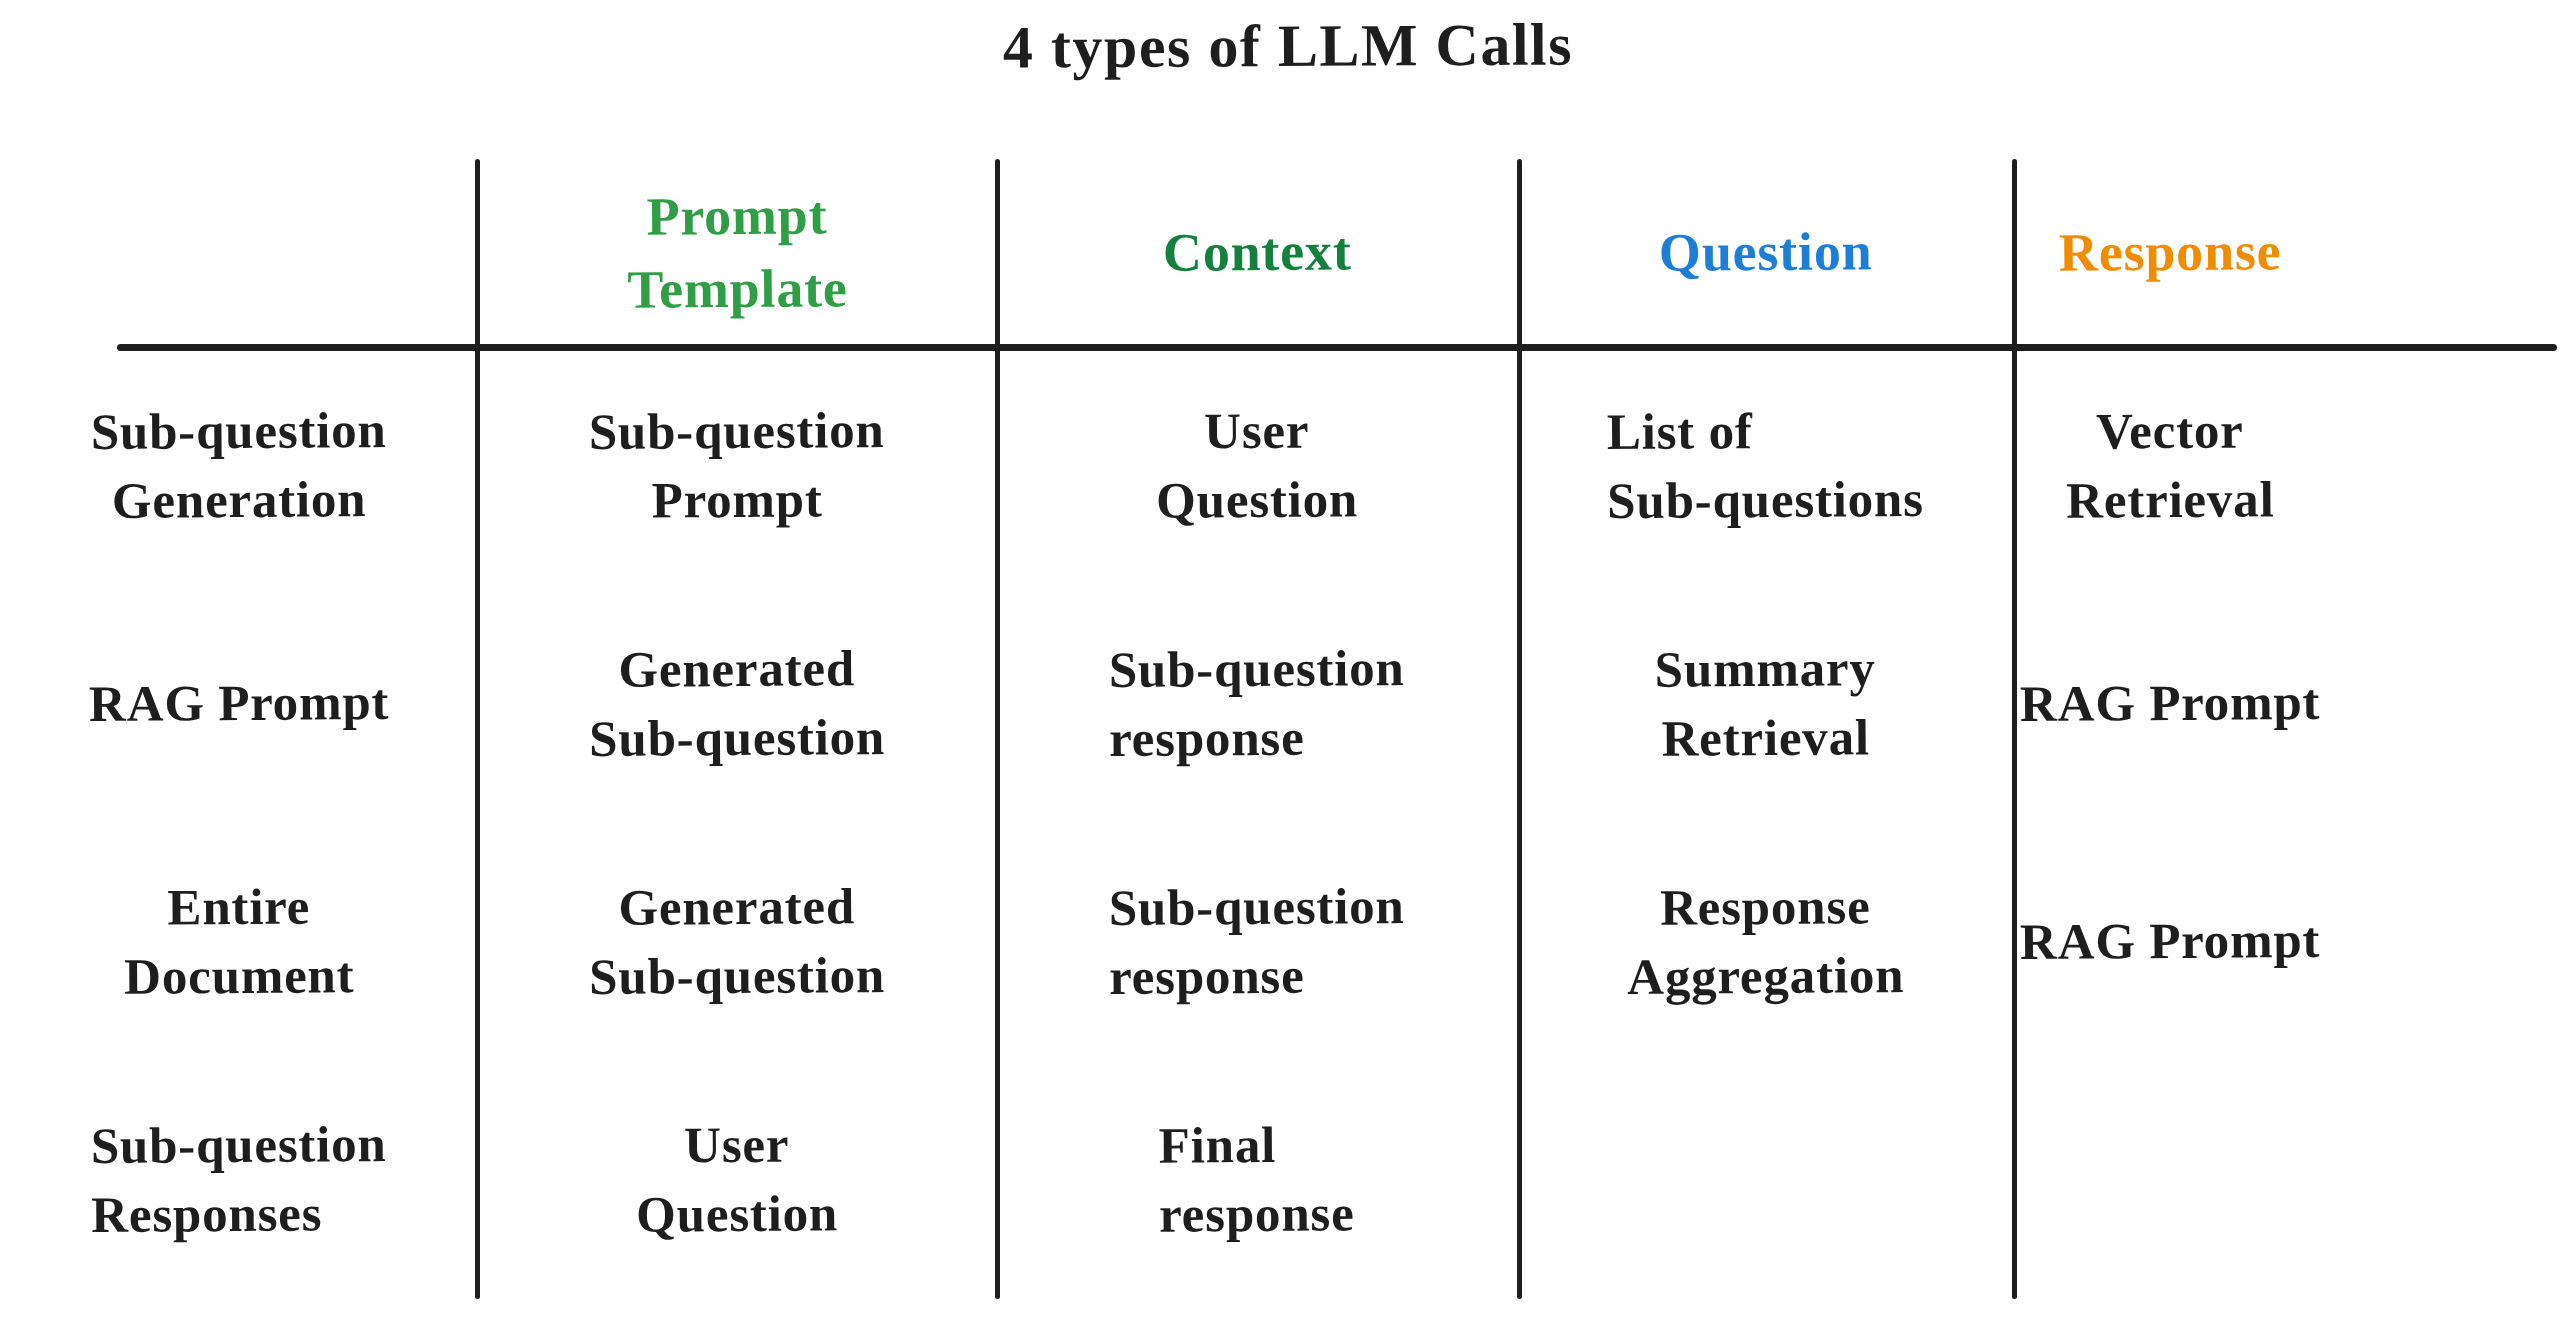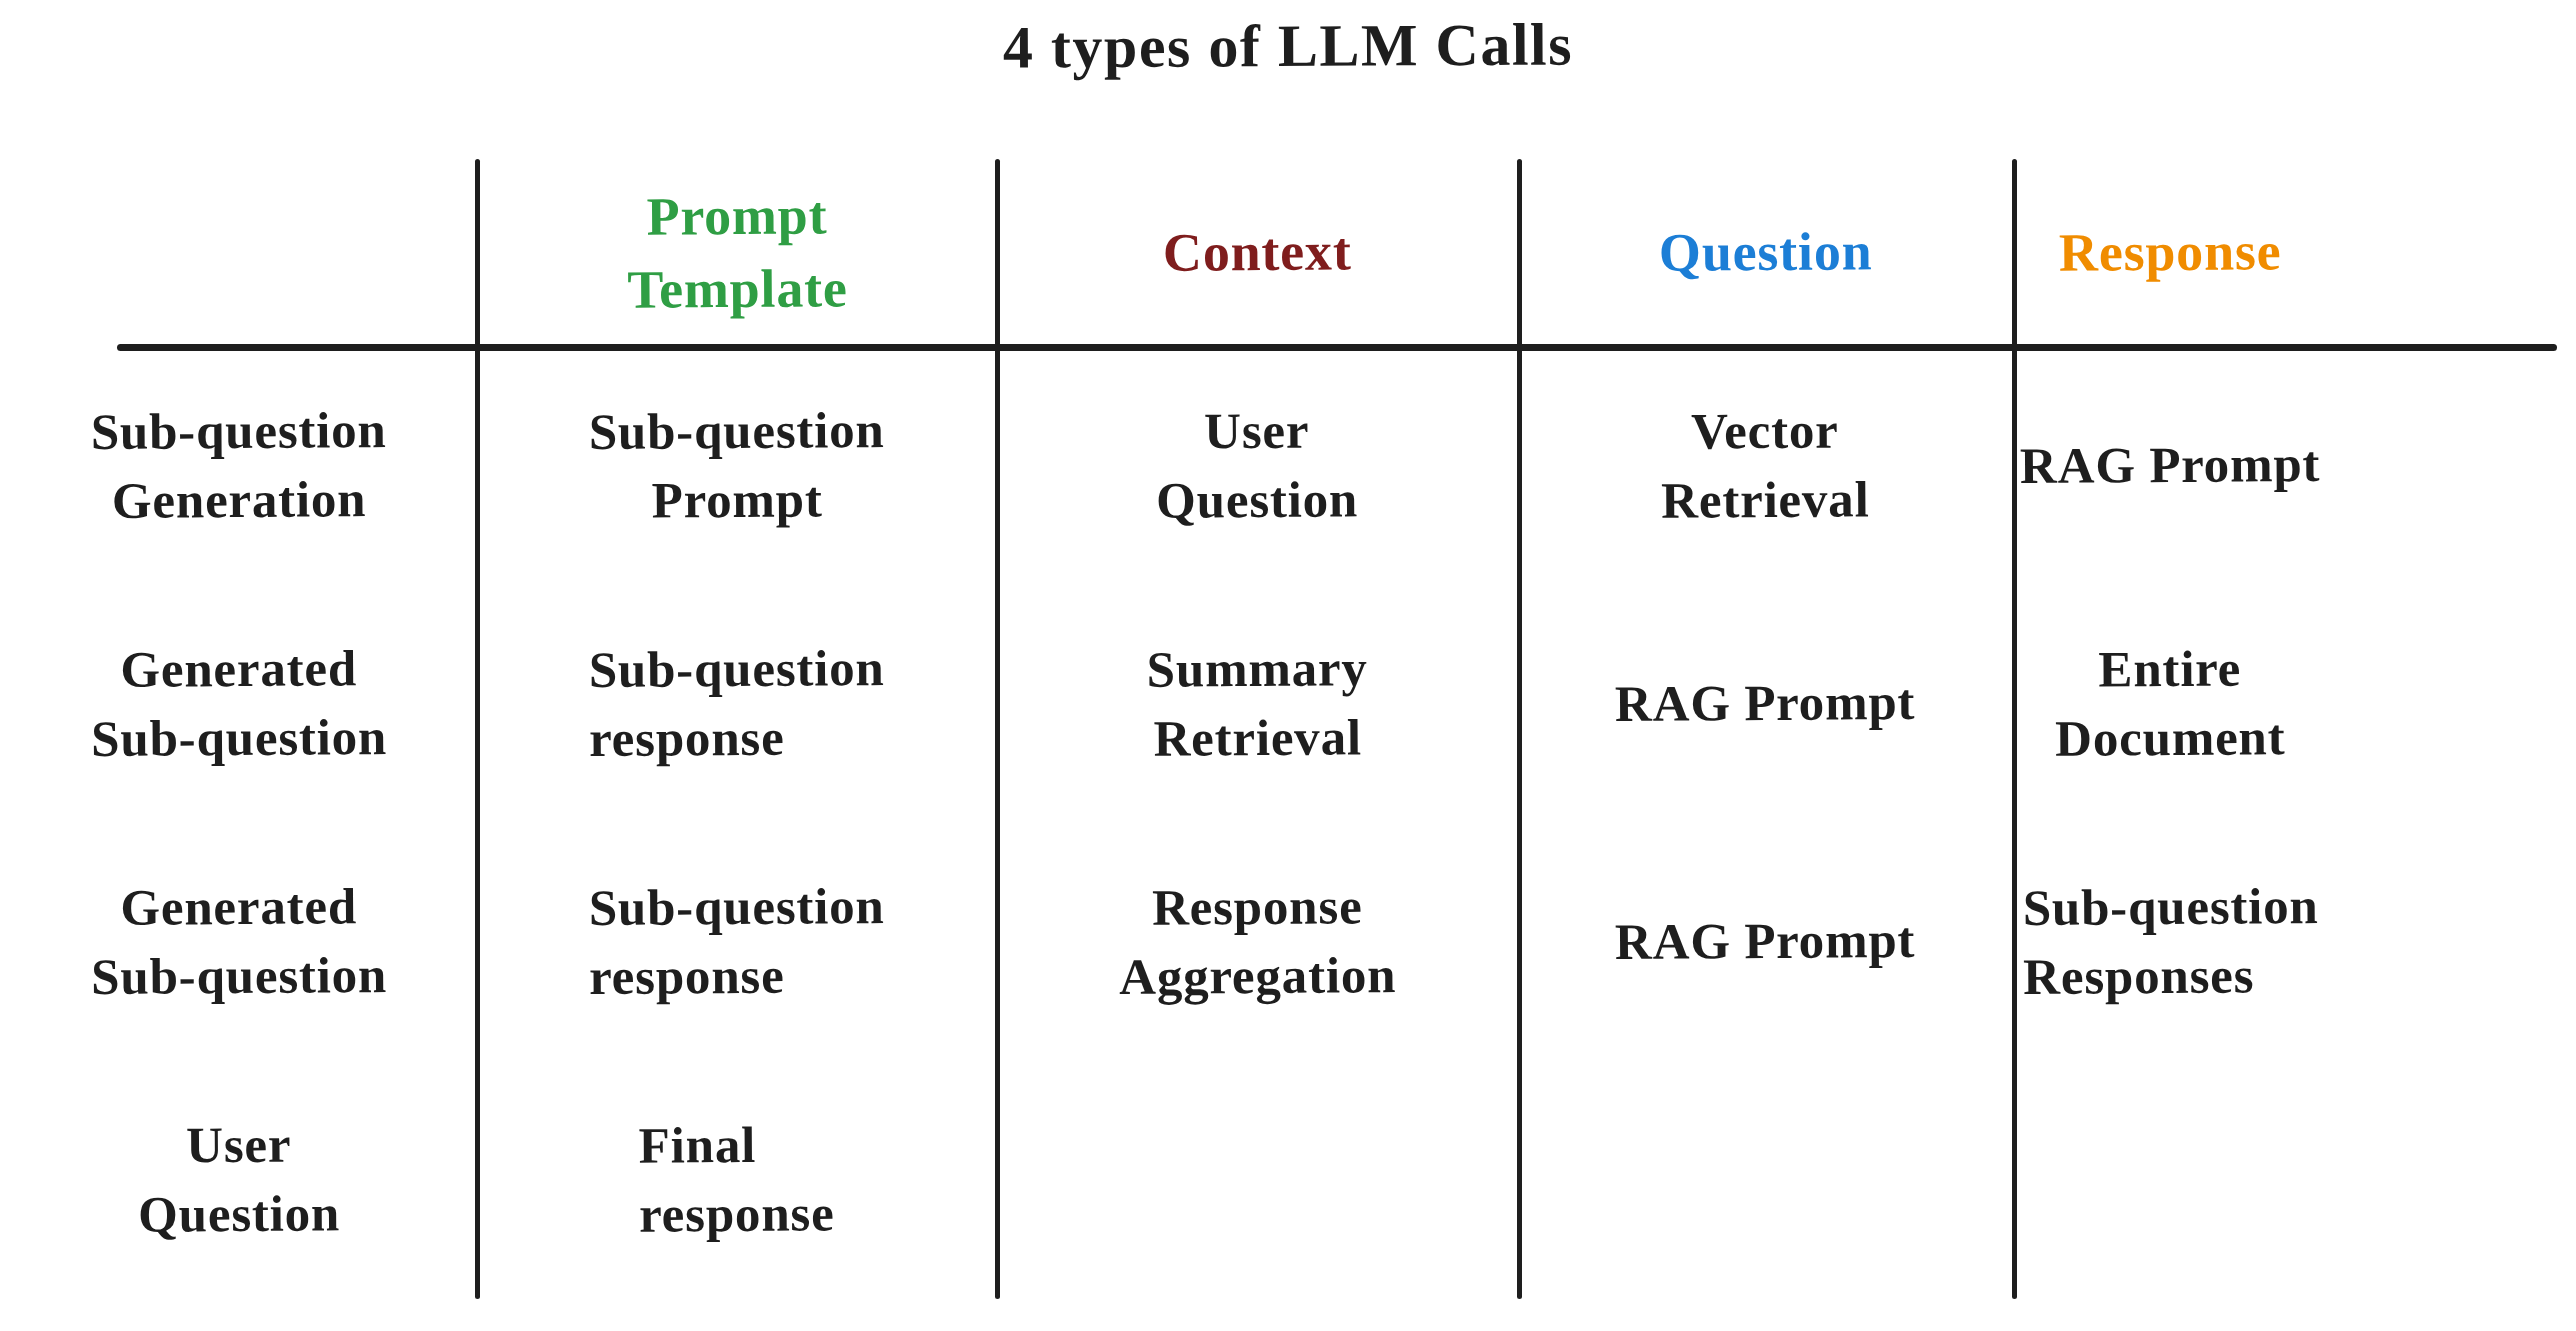--- a/index.html
+++ b/index.html
@@ -69,21 +69,21 @@
     text-align: center;
     font-size: 51px;
     font-weight: bold;
     line-height: 1.36;
     letter-spacing: 0.8px;
     transform: rotate(-0.4deg);
   }
   .align-left .blk { text-align: left; }
   .header .blk { font-size: 54px; }
   .h-green  { color: #2f9e44; }
-  .h-purple { color: #7f1d1d; }
+  .h-purple { color: #15803d; }
   .h-blue   { color: #1c7ed6; }
   .h-orange { color: #f08c00; }
 </style>
 </head>
 <body>
 
 <div class="canvas">
 
   <div class="title">4 types of LLM Calls</div>
 
@@ -129,20 +129,26 @@
         <div>Sub-question</div>
         <div>Prompt</div>
       </div>
     </div>
     <div class="c">
       <div class="blk">
         <div>User</div>
         <div>Question</div>
       </div>
     </div>
+    <div class="c align-left">
+      <div class="blk">
+        <div>List of</div>
+        <div>Sub-questions</div>
+      </div>
+    </div>
 
     <div class="c">
       <div class="blk">
         <div>Vector</div>
         <div>Retrieval</div>
       </div>
     </div>
     <div class="c">
       <div class="blk">
         <div>RAG Prompt</div>

